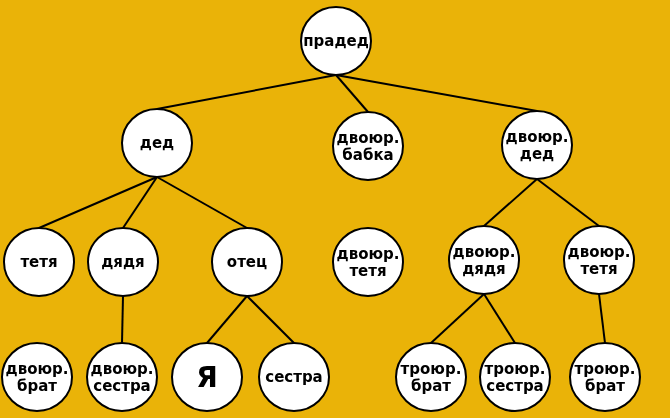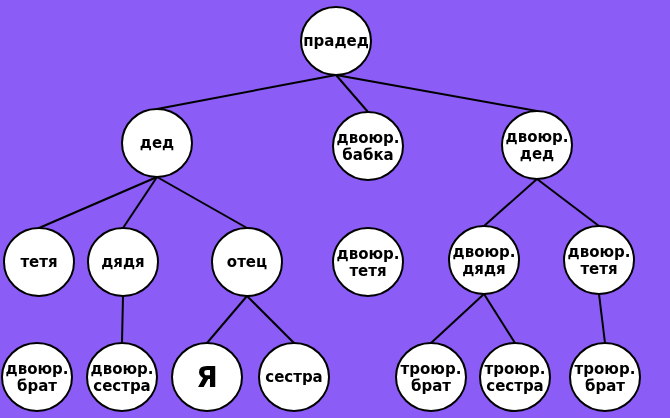--- a/index.html
+++ b/index.html
@@ -4,21 +4,21 @@
 <style>
   html, body {
     margin: 0;
     padding: 0;
     background: #ffffff;
   }
   .canvas {
     position: relative;
     width: 670px;
     height: 418px;
-    background: #8b5cf6;
+    background: #eab308;
     overflow: hidden;
     font-family: "DejaVu Sans", "Liberation Sans", sans-serif;
   }
   svg {
     display: block;
     width: 670px;
     height: 418px;
   }
   .node-label {
     font-family: "DejaVu Sans", "Liberation Sans", sans-serif;

